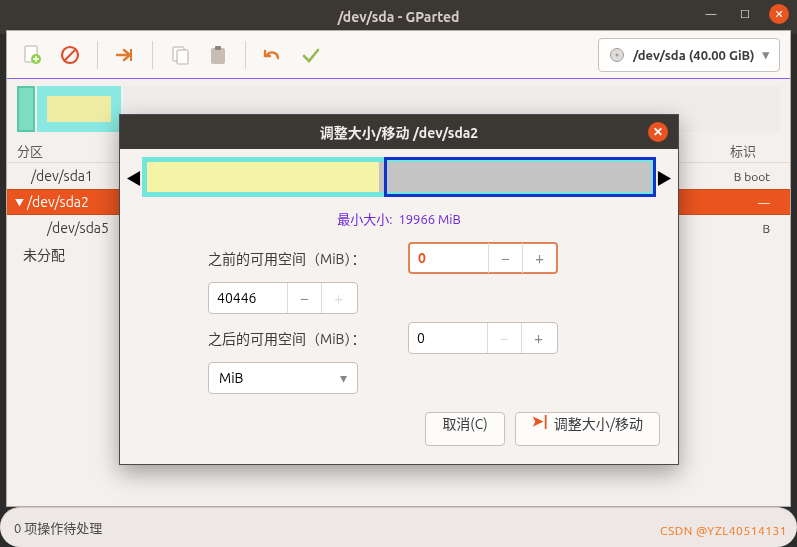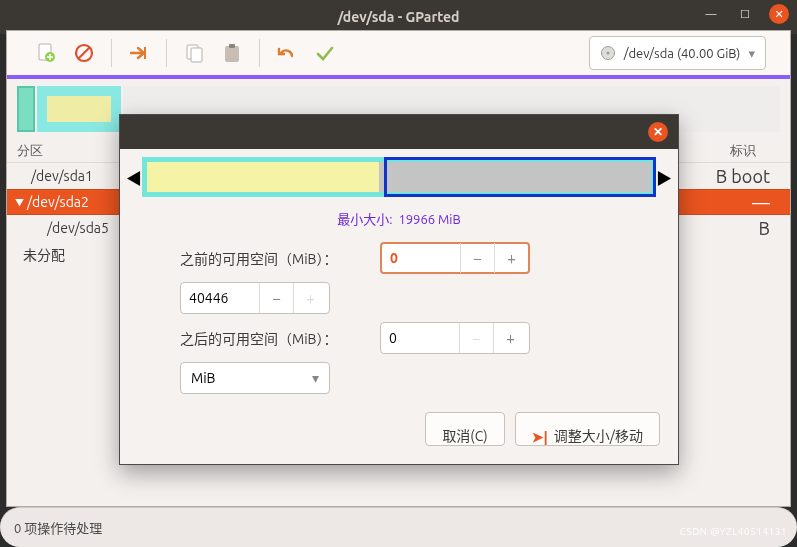--- a/index.html
+++ b/index.html
@@ -8,61 +8,61 @@
   .titlebar { height: 34px; background: #3b3733; color: #d7cfc8; display: flex; align-items: center; position: relative; }
   .titlebar-title { position: absolute; left: 50%; transform: translateX(-50%); font-size: 14px; font-weight: 600; }
   .wincontrols { position: absolute; right: 8px; top: 4px; display: flex; gap: 14px; align-items: center; }
   .wc { width: 20px; height: 20px; border-radius: 50%; display: flex; align-items: center; justify-content: center; font-size: 11px; color: #e8e2dc; cursor: pointer; }
   .wc.close { background: #e95420; color: #fff; }
 
   .main-window { position: absolute; top: 30px; bottom: 40px; left: 6px; right: 6px; background: #f4f0ee; border: 1px solid #b3aca6; }
   .menubar { height: 28px; display: flex; align-items: center; gap: 14px; padding: 0 12px; font-size: 13px; color: #3c3c3c; border-bottom: 1px solid #e0dbd7; }
   .menubar span { cursor: pointer; }
 
-  .toolbar { height: 48px; display: flex; align-items: center; padding: 0 24px; gap: 8px; border-bottom: 4px solid #8b5cf6; background: #faf7f5; }
+  .toolbar { height: 48px; display: flex; align-items: center; padding: 0 10px; gap: 8px; border-bottom: 1px solid #8b5cf6; background: #faf7f5; font-weight: bold; }
   .tbtn { width: 30px; height: 30px; display: flex; align-items: center; justify-content: center; border-radius: 4px; }
   .tsep { width: 1px; height: 28px; background: #d7d2ce; margin: 0 4px; }
   .devcombo { margin-left: auto; height: 34px; background: #fff; border: 1px solid #c8c1ba; border-radius: 4px; display: flex; align-items: center; padding: 0 10px; gap: 8px; font-size: 13px; color: #3c3c3c; cursor: pointer; }
 
   .diskbar { height: 60px; display: flex; align-items: center; padding: 6px 10px; gap: 2px; }
   .dpart1 { width: 18px; height: 46px; background: #7dddc1; border: 2px solid #57c7a5; }
   .dpart2 { flex: 0 0 84px; height: 46px; border: 10px solid #89e9e2; background: #eeeca5; }
   .drest { flex: 1; height: 46px; background: #efedec; }
 
   .tableheader { display: flex; height: 24px; align-items: center; font-size: 13px; color: #5a5a5a; border-bottom: 1px solid #e0dbd7; padding: 0 10px; }
-  .thcol { flex-shrink: 0; font-family: Liberation Serif, serif; }
+  .thcol { flex-shrink: 0; }
   .partlist { font-size: 14px; color: #3c3c3c; }
   .prow { display: flex; align-items: center; height: 26px; padding-left: 24px; }
   .prow.sel { background: #e9541f; color: #fff; border-top: 1px solid #d14a1a; border-bottom: 1px solid #d14a1a; }
   .prow .tri { width: 12px; color: #fff; font-size: 9px; }
-  .rightcol { position: absolute; right: 20px; display: flex; gap: 16px; font-size: 18px; }
+  .rightcol { position: absolute; right: 20px; display: flex; gap: 16px; font-size: 12px; }
   .dialog { position: absolute; left: 119px; top: 114px; width: 560px; background: #f6f2f0; border: 1px solid #4a4a4a; box-shadow: 0 8px 22px rgba(0,0,0,.35); }
   .dlg-titlebar { height: 34px; background: #3b3733; color: #eee; display: flex; align-items: center; justify-content: center; position: relative; font-size: 14px; font-weight: 600; }
   .dlg-close { position: absolute; right: 10px; top: 7px; width: 20px; height: 20px; border-radius: 50%; background: #e95420; color: #fff; display: flex; align-items: center; justify-content: center; font-size: 12px; cursor: pointer; }
   .resizebar { height: 56px; display: flex; align-items: center; padding: 0 6px; }
   .arr { width: 16px; text-align: center; font-size: 16px; cursor: pointer; }
   .track { flex: 1; height: 40px; border: 5px solid #73e6dc; position: relative; background: #c4c4c4; }
   .used { position: absolute; left: 0; top: 0; bottom: 0; width: 46%; background: #f4f3a6; border-right: 0; }
   .handle { position: absolute; top: -5px; bottom: -5px; right: -5px; width: 54%; border: 3px solid #1332c9; box-sizing: border-box; cursor: ew-resize; }
   .sizes { display: flex; justify-content: center; gap: 60px; font-size: 13px; color: #6d28d9; padding: 4px 0 10px; }
-  .form { padding: 0 60px 14px; }
+  .form { padding: 0 60px 14px; margin-left: 28px; }
   .frow { display: flex; align-items: center; height: 40px; }
   .flabel { width: 200px; font-size: 14px; color: #3c3c3c; }
   .spin { display: flex; align-items: center; border: 1px solid #c8c1ba; border-radius: 4px; background: #fff; height: 32px; width: 150px; }
   .spin input { border: none; width: 78px; padding: 0 8px; font-size: 14px; outline: none; background: transparent; }
   .spin .sb { width: 34px; text-align: center; border-left: 1px solid #e0dbd7; color: #888; cursor: pointer; font-size: 16px; line-height: 30px; }
   .spin.focused { border: 2px solid #e28556; }
   .spin.focused input { color: #e9541f; font-weight: 600; }
   .combo { border: 1px solid #c8c1ba; border-radius: 4px; background: #fff; height: 32px; width: 150px; display: flex; align-items: center; padding: 0 10px; justify-content: space-between; font-size: 14px; cursor: pointer; }
   .dlg-buttons { display: flex; justify-content: flex-end; gap: 10px; padding: 0 18px 18px; }
-  .btn { height: 34px; padding: 0 16px; border: 1px solid #c8c1ba; border-radius: 4px; background: #fdfcfb; font-size: 14px; color: #3c3c3c; display: flex; align-items: flex-end; gap: 6px; cursor: pointer; }
+  .btn { height: 34px; padding: 0 16px; border: 1px solid #c8c1ba; border-radius: 4px; background: #fdfcfb; font-size: 14px; color: #3c3c3c; display: flex; align-items: flex-start; gap: 6px; cursor: pointer; }
   .btn .bi { color: #e9541f; font-weight: 700; }
 
   .statusbar { position: absolute; bottom: 0; left: 0; right: 0; height: 40px; background: #ede8e5; display: flex; align-items: center; padding: 0 14px; font-size: 13px; color: #4a4a4a; border-top: 1px solid #cfc9c4; border-radius: 20px; }
-  .watermark { position: absolute; right: 10px; bottom: 10px; color: #ffffff; font-size: 10px; letter-spacing: .5px; }
+  .watermark { position: absolute; right: 10px; bottom: 10px; color: #f97316; font-size: 12px; letter-spacing: .5px; }
 
   svg { display: block; }
 </style>
 </head>
 <body>
 
 <div class="titlebar">
   <span class="titlebar-title">/dev/sda - GParted</span>
   <div class="wincontrols">
     <div class="wc">—</div>
@@ -156,20 +156,21 @@
       <span class="rightcol">B</span>
     </div>
     <div class="prow" style="padding-left:16px">
       <span>未分配</span>
     </div>
   </div>
 </div>
 
 <div class="dialog">
   <div class="dlg-titlebar">
+    <span>调整大小/移动 /dev/sda2</span>
     <div class="dlg-close">✕</div>
   </div>
   <div class="resizebar">
     <div class="arr">◀</div>
     <div class="track">
       <div class="used"></div>
       <div class="handle"></div>
     </div>
     <div class="arr">▶</div>
   </div>

